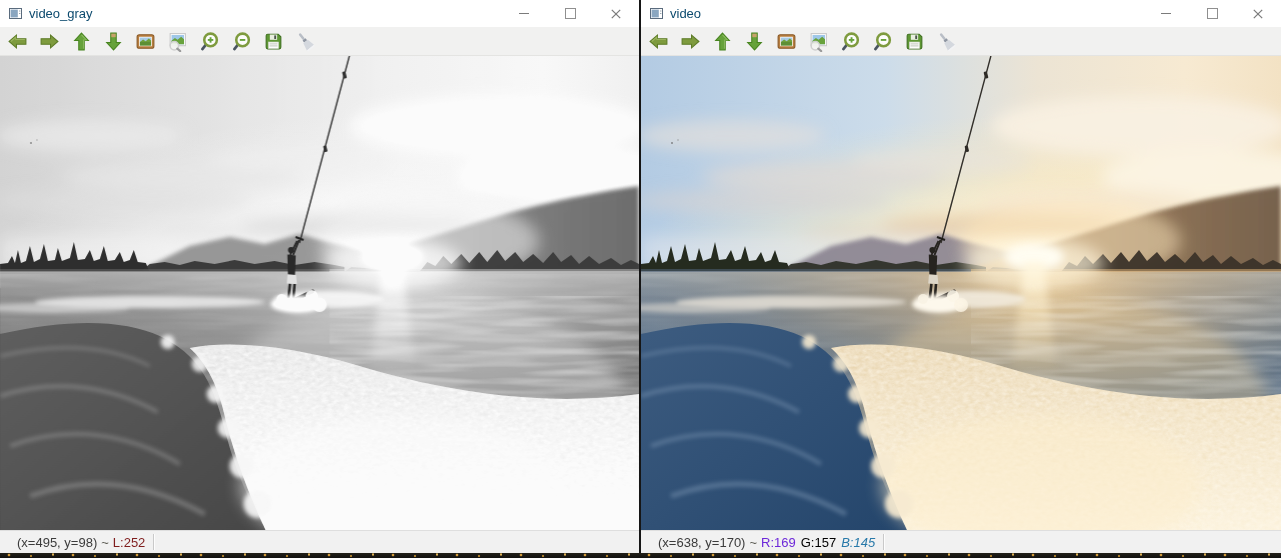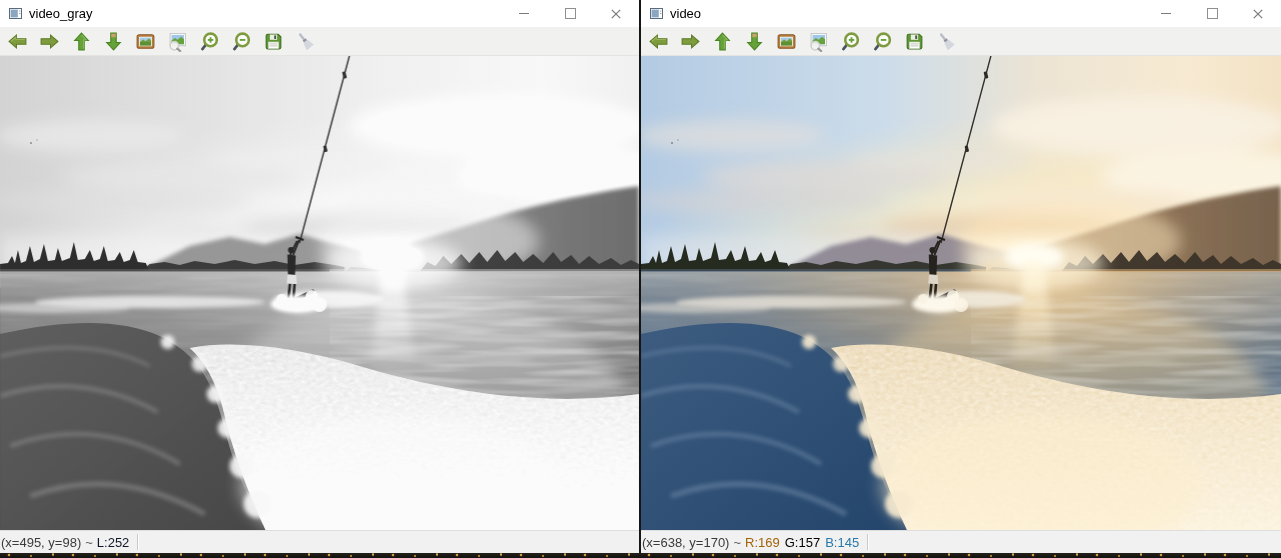--- a/index.html
+++ b/index.html
@@ -4,36 +4,36 @@
 <style>
   html,body{margin:0;padding:0;background:#101010;}
   body{width:1281px;height:558px;overflow:hidden;font-family:"Liberation Sans","DejaVu Sans",sans-serif;}
   .row{display:flex;width:1281px;height:553px;}
   .win{background:#fff;display:flex;flex-direction:column;}
   .win-left{width:639px;}
   .win-right{width:642px;border-left:2px solid #161616;box-sizing:border-box;}
   
   .titlebar{height:27px;background:#ffffff;display:flex;align-items:center;flex:0 0 27px;}
   .appicon{width:13px;height:11px;margin-left:9px;flex:0 0 auto;}
-  .title{margin-left:7px;font-size:13px;color:#000000;white-space:nowrap;}
+  .title{margin-left:7px;font-size:13px;color:#0c4a6e;white-space:nowrap;}
   .controls{margin-left:auto;display:flex;height:100%;}
   .ctl{width:46px;height:100%;display:flex;align-items:center;justify-content:center;background:none;border:0;padding:0;cursor:default;}
   .glyph-min{width:10px;height:1.5px;background:#7b7b7b;}
   .glyph-max{width:9px;height:9px;border:1px solid #8f8f8f;background:transparent;}
   
   .toolbar{height:29px;background:#f1f1f0;border-bottom:1px solid #e4e4e2;display:flex;align-items:center;flex:0 0 29px;box-sizing:border-box;}
   .tbbtn{width:22px;height:26px;margin-right:10px;display:flex;align-items:center;justify-content:center;background:none;border:0;padding:0;}
   .tbbtn:first-child{margin-left:6px;}
   .tbicon{width:21px;height:21px;display:block;}
   
   .canvas{height:474px;flex:0 0 474px;overflow:hidden;position:relative;background:#333;}
   .frame{width:100%;height:100%;display:block;}
   .gray .frame{filter:grayscale(1) brightness(1.07) contrast(0.97);}
   
-  .statusbar{height:23px;flex:0 0 23px;background:#f1f1f1;border-top:1px solid #dedede;display:flex;align-items:center;font-size:13px;color:#3b3b3b;padding-left:1px;box-sizing:border-box;white-space:nowrap;}
+  .statusbar{height:23px;flex:0 0 23px;background:#f1f1f1;border-top:1px solid #dedede;display:flex;align-items:center;font-size:13px;color:#3b3b3b;padding-left:17px;box-sizing:border-box;white-space:nowrap;}
   .tilde{margin:0 4px;color:#5a5a52;}
   .chan{margin-right:5px;}
   .status-sep{width:1px;height:16px;background:#c9c9c9;margin-left:3px;box-shadow:1px 0 0 #fdfdfd;}
   
   .desktop-strip{width:1281px;height:5px;
     background-image:
       radial-gradient(circle at 9px 2px, #d29a3a 0 1px, transparent 1.7px),
       radial-gradient(circle at 31px 3px, #a87c2c 0 1px, transparent 1.6px),
       radial-gradient(circle at 53px 1.5px, #e2b456 0 .9px, transparent 1.4px),
       linear-gradient(#23211a,#121210);
@@ -341,21 +341,21 @@
         </button>
     </div>
     <div class="canvas gray">
       <svg class="frame" viewBox="0 0 640 474" preserveAspectRatio="none">
           <use href="#scene"></use>
         </svg>
     </div>
     <div class="statusbar">
       <span>(x=495, y=98)</span>
       <span class="tilde">~</span>
-      <span class="chan" style="color: #0f172a;">L:252</span>
+      <span class="chan" style="color: #7f1d1d;">L:252</span>
       <span class="status-sep"></span>
     </div>
   </div>
 
   <div class="win win-right">
     <div class="titlebar">
       <svg class="appicon">
           <use href="#ic-app"></use>
         </svg>
       <span class="title">video</span>
@@ -426,21 +426,21 @@
         </button>
     </div>
     <div class="canvas">
       <svg class="frame" viewBox="0 0 640 474" preserveAspectRatio="none">
           <use href="#scene"></use>
         </svg>
     </div>
     <div class="statusbar">
       <span>(x=638, y=170)</span>
       <span class="tilde">~</span>
-      <span class="chan" style="color: #a16207;">R:169</span>
+      <span class="chan" style="color: #6d28d9;">R:169</span>
       <span class="chan" style="color: #000000;">G:157</span>
-      <span class="chan" style="color: rgb(40, 121, 169);">B:145</span>
+      <span class="chan" style="color: rgb(40, 121, 169); font-style: italic;">B:145</span>
       <span class="status-sep"></span>
     </div>
   </div>
 </div>
 
 <div class="desktop-strip"></div>
 
 </body></html>

